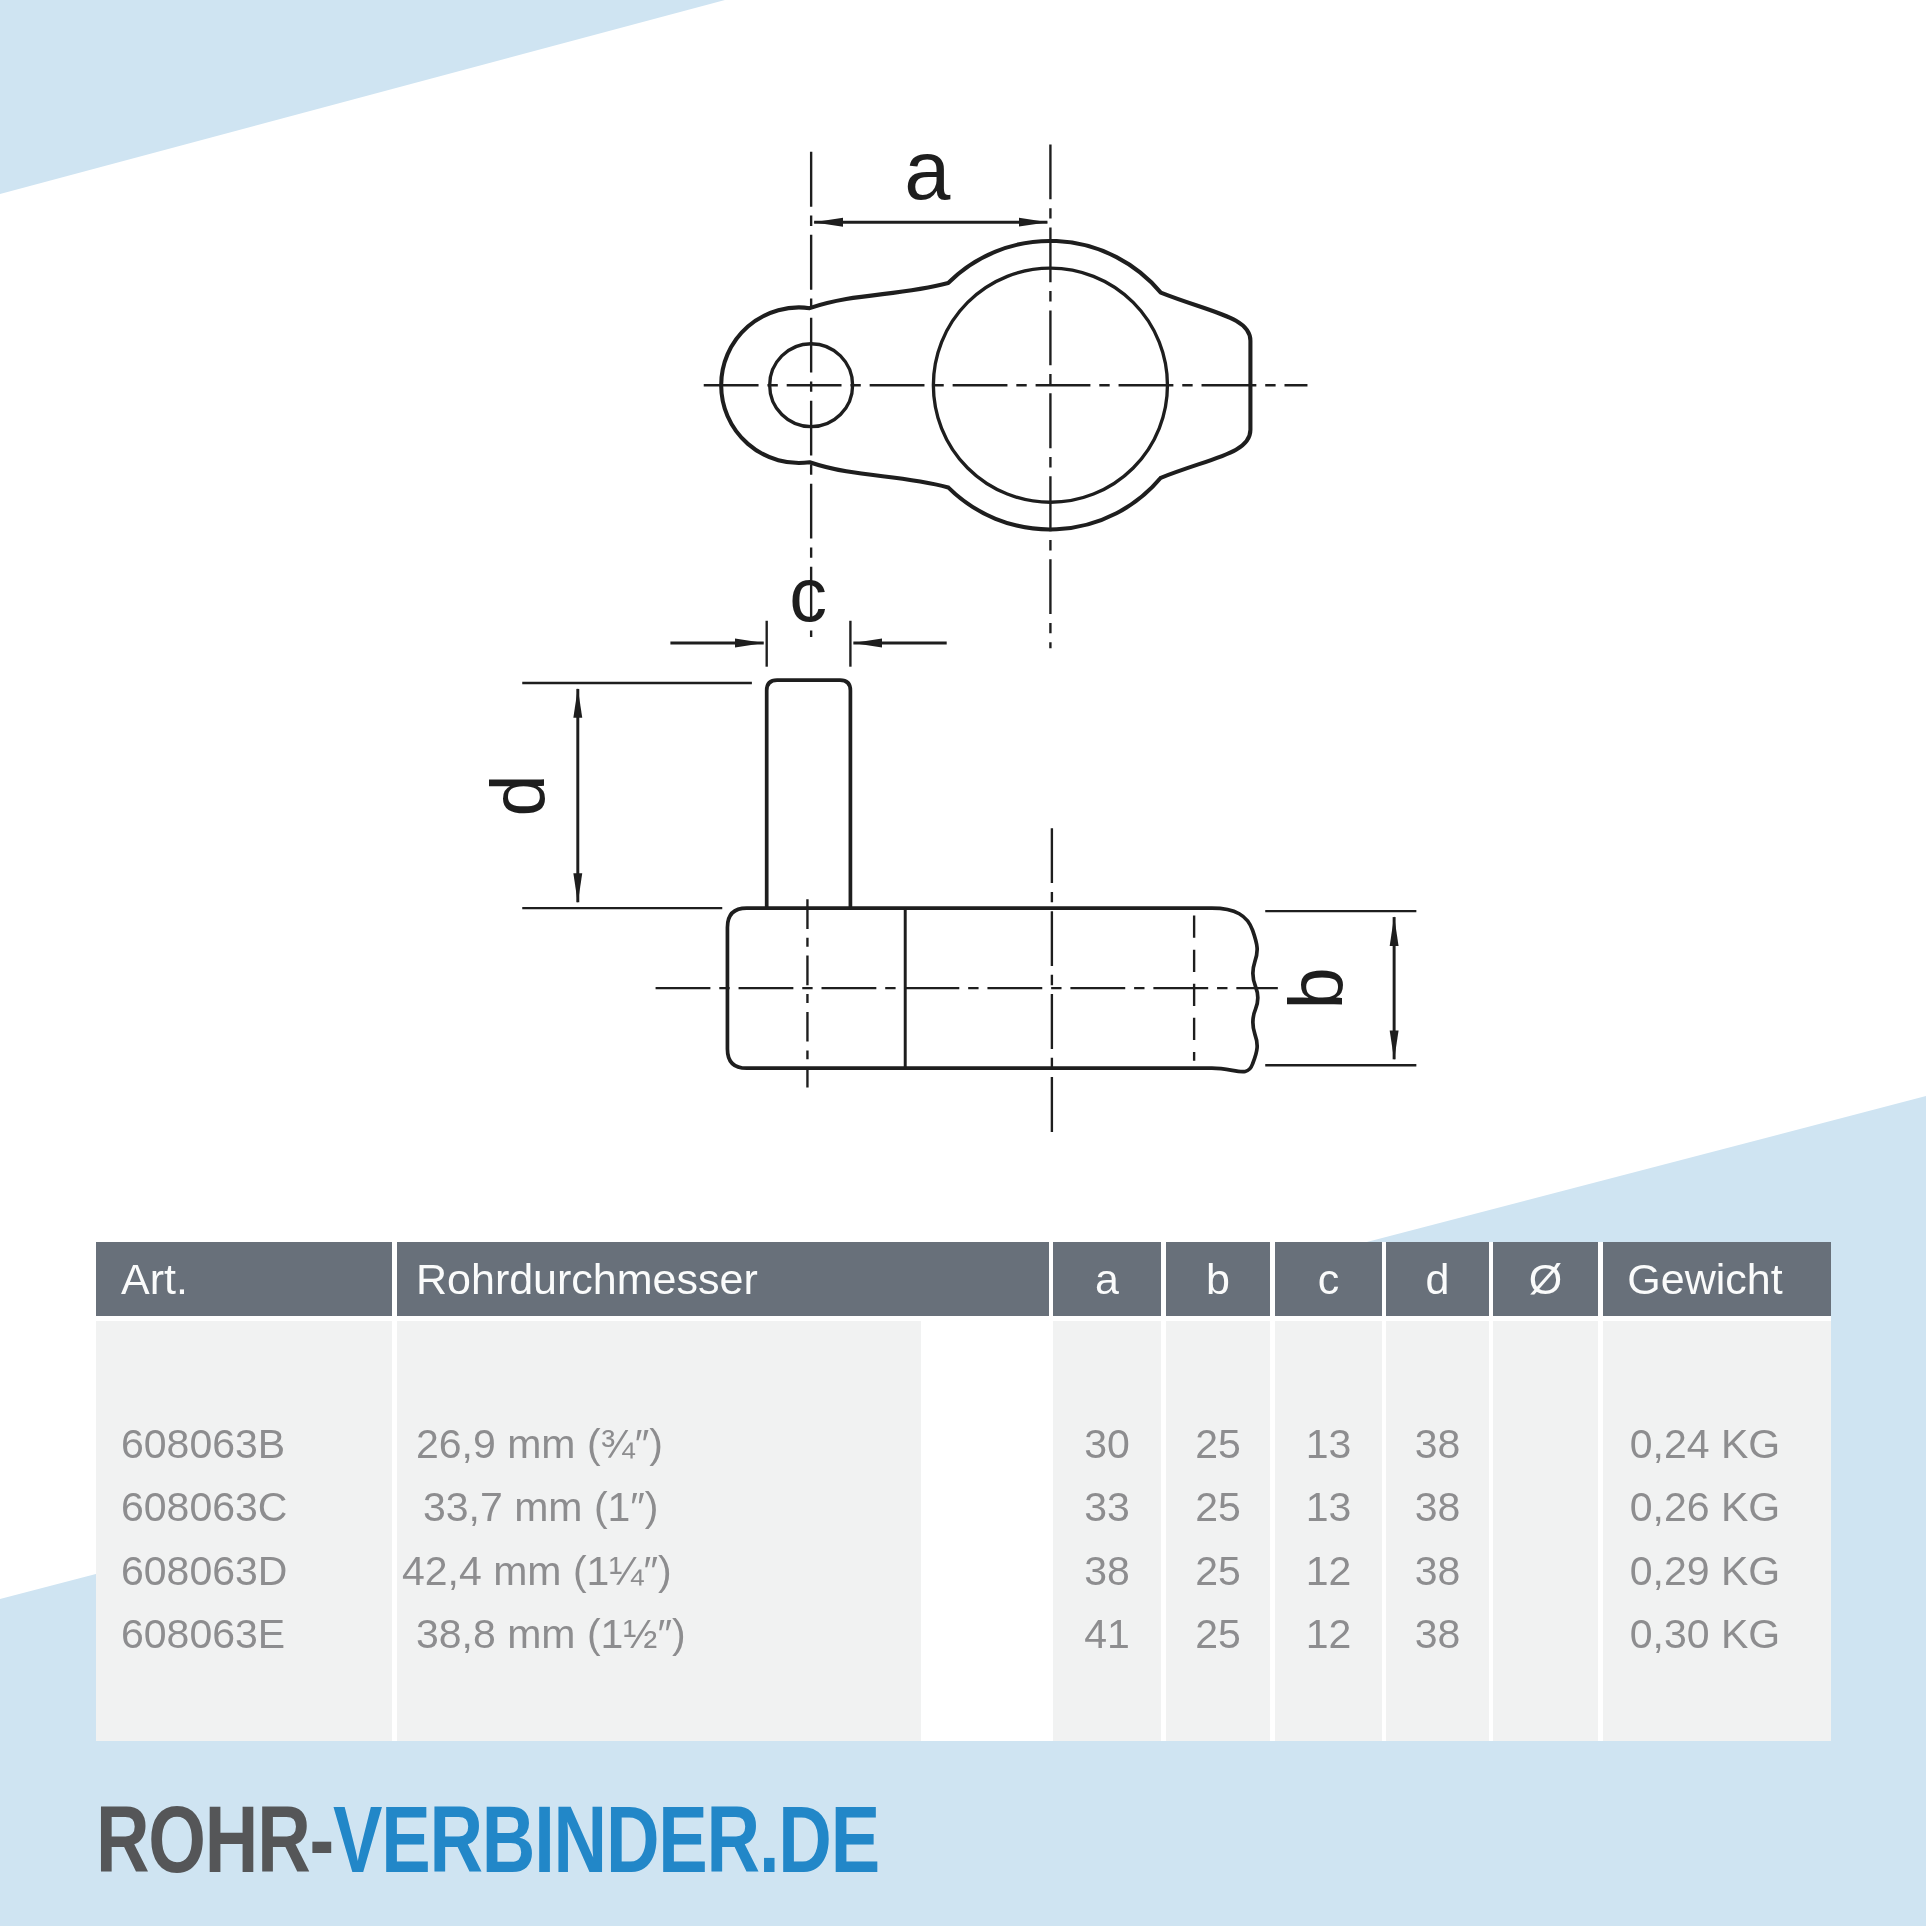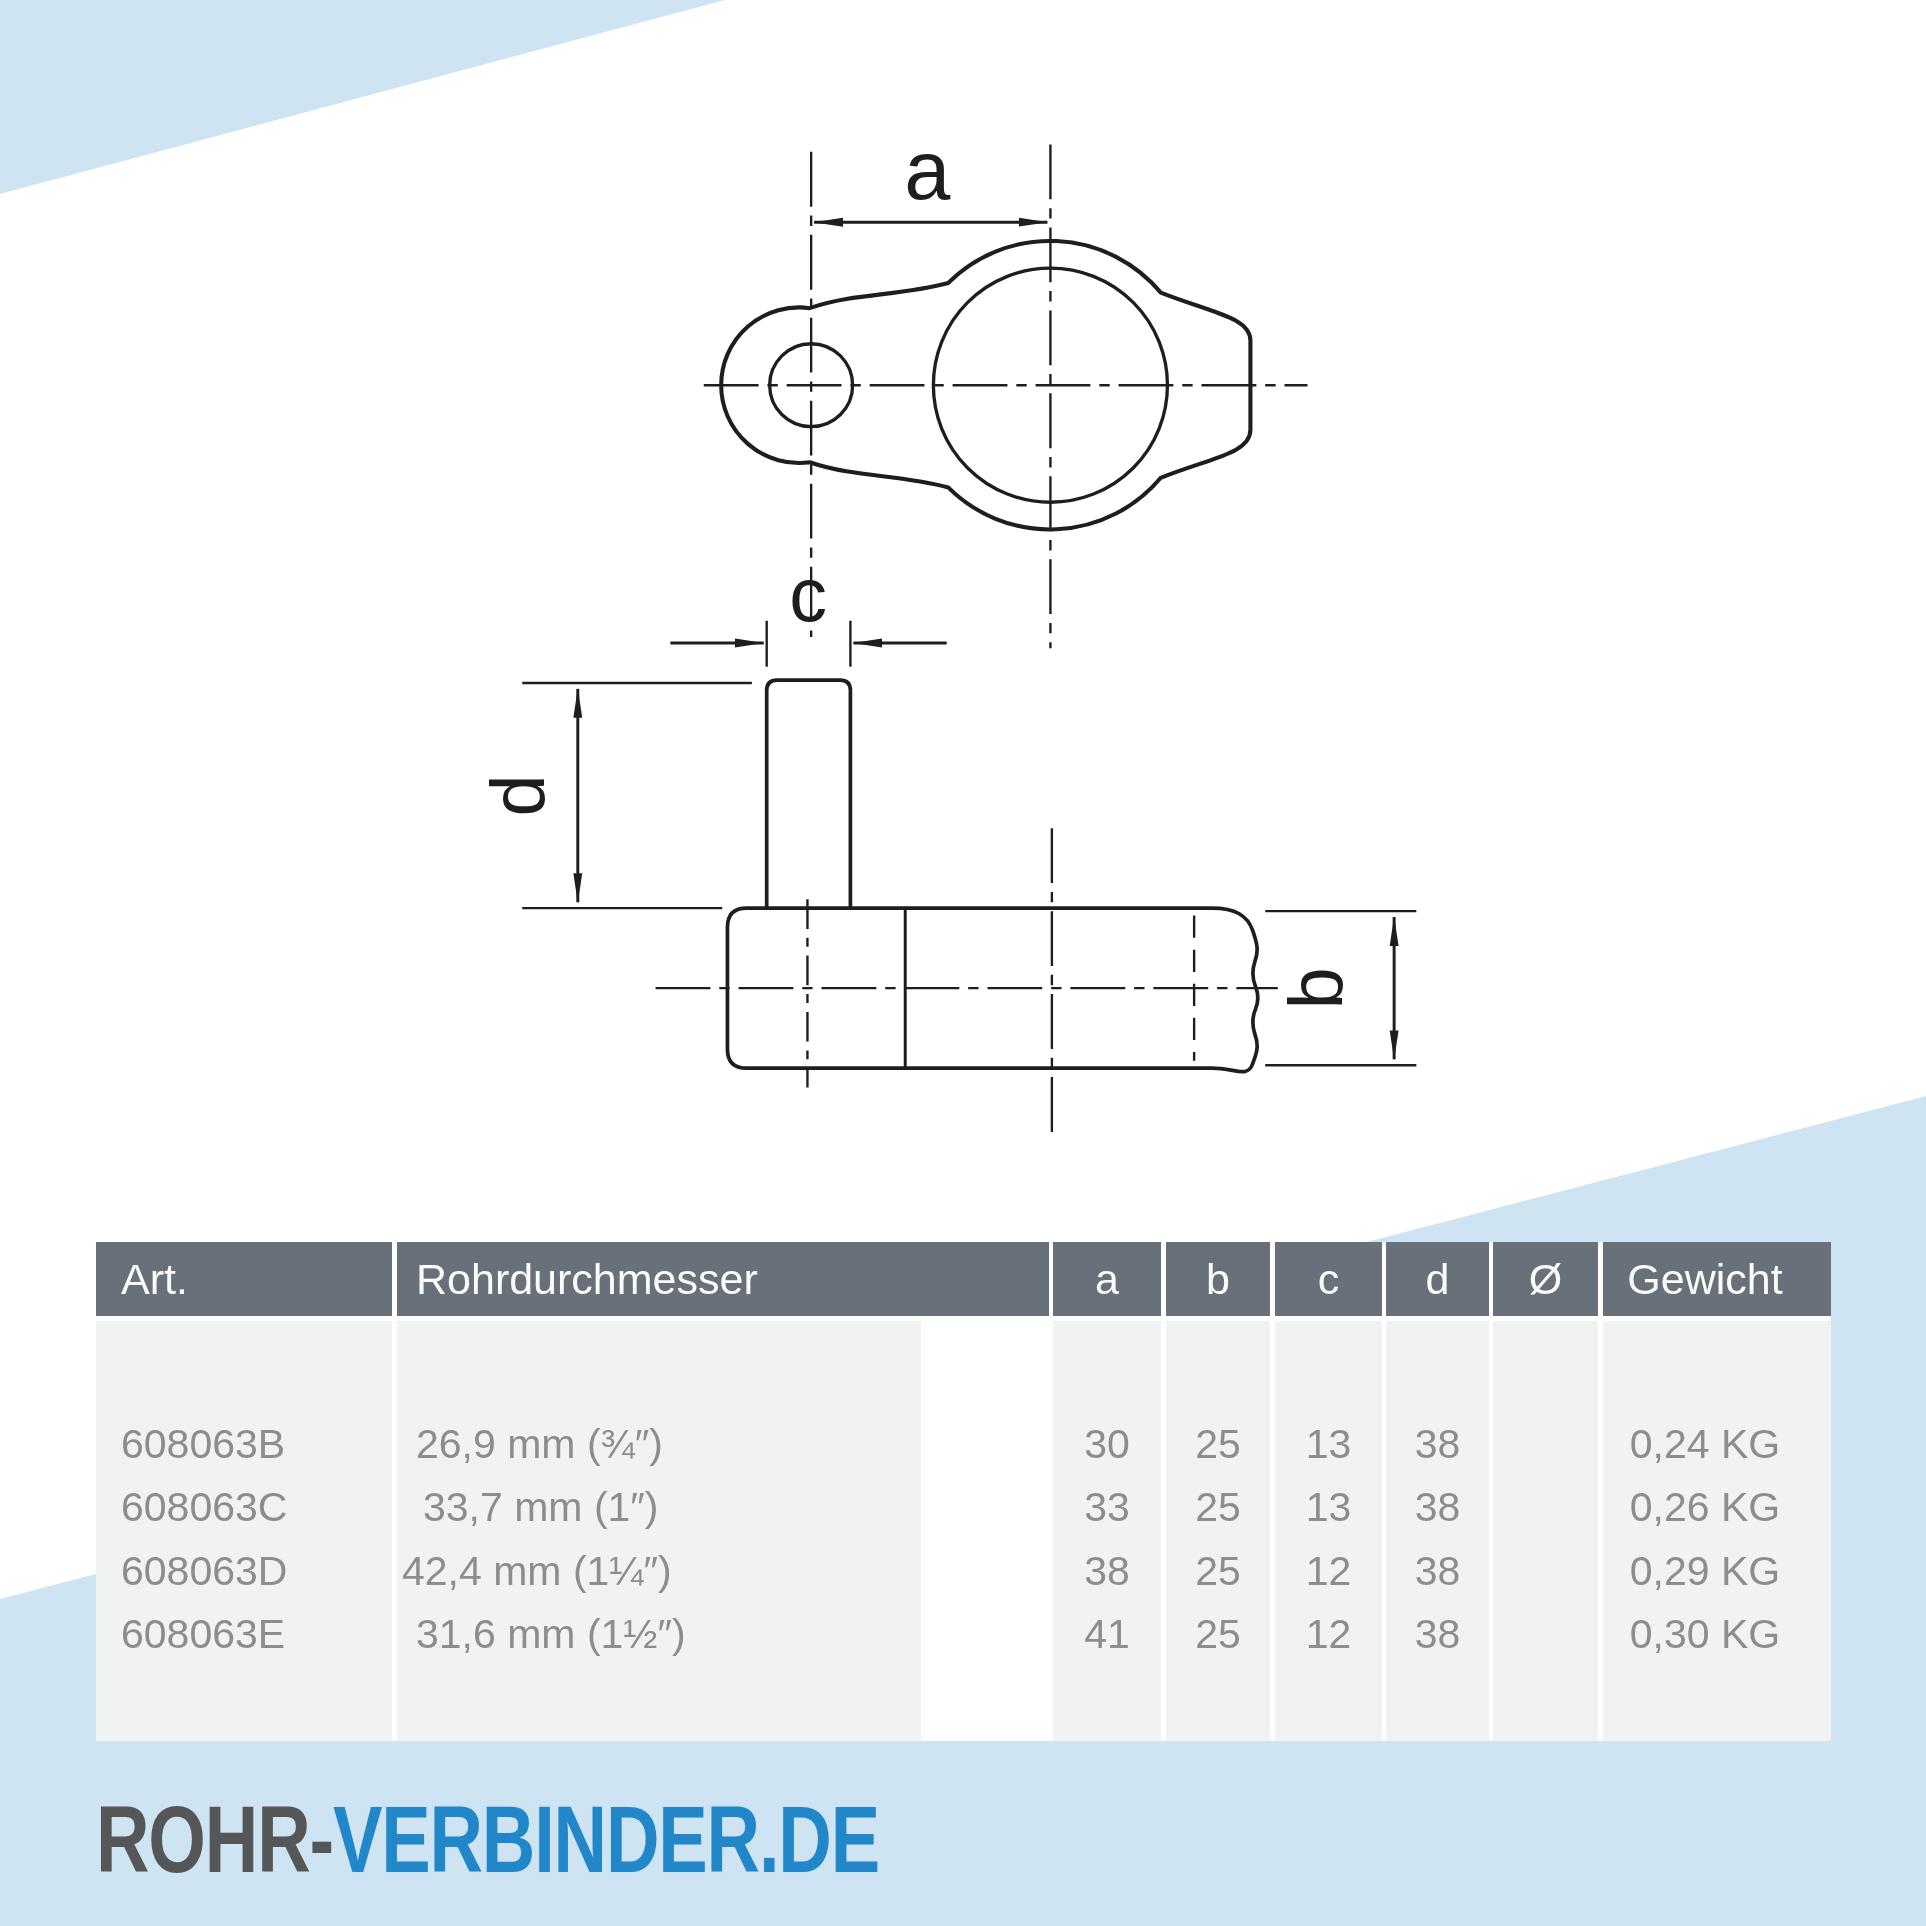--- a/index.html
+++ b/index.html
@@ -142,21 +142,21 @@
     <div class="tb" style="left:0;width:296px;">
       <div class="cell al full r0" style="padding-left:25px;">608063B</div>
       <div class="cell al full r1" style="padding-left:25px;">608063C</div>
       <div class="cell al full r2" style="padding-left:25px;">608063D</div>
       <div class="cell al full r3" style="padding-left:25px;">608063E</div>
     </div>
     <div class="tb" style="left:301px;width:524px;">
       <div class="cell al full r0" style="padding-left:19px;">26,9 mm (¾″)</div>
       <div class="cell al full r1" style="padding-left:26px;">33,7 mm (1″)</div>
       <div class="cell al full r2" style="padding-left:5px;">42,4 mm (1¼″)</div>
-      <div class="cell al full r3" style="padding-left:19px;">31,6 mm (1½″)</div>
+      <div class="cell al full r3" style="padding-left:19px;">38,8 mm (1½″)</div>
     </div>
     <div class="tb" style="left:957px;width:108px;">
       <div class="cell ac full r0">30</div>
       <div class="cell ac full r1">33</div>
       <div class="cell ac full r2">38</div>
       <div class="cell ac full r3">41</div>
     </div>
     <div class="tb" style="left:1070px;width:104px;">
       <div class="cell ac full r0">25</div>
       <div class="cell ac full r1">25</div>

